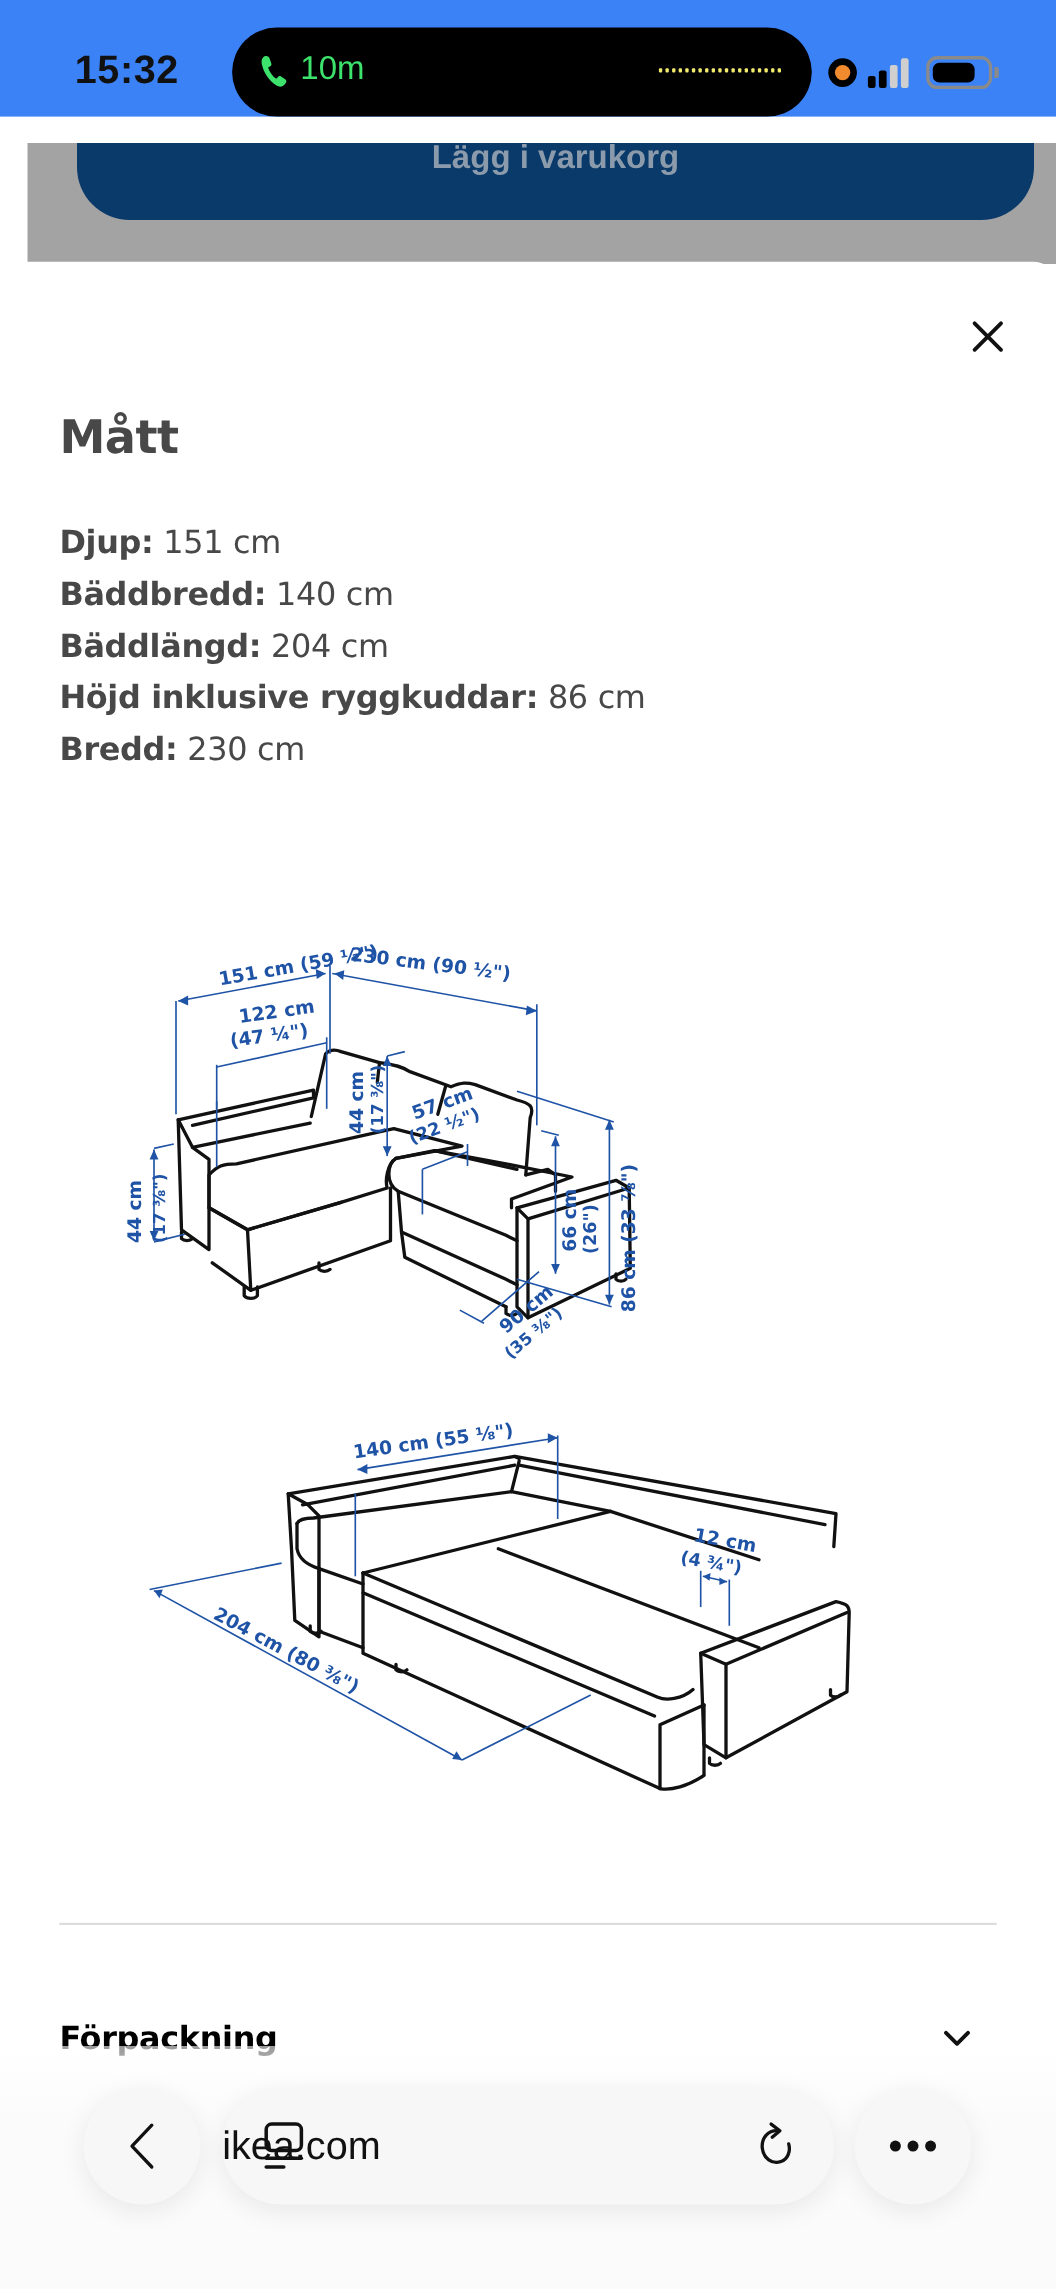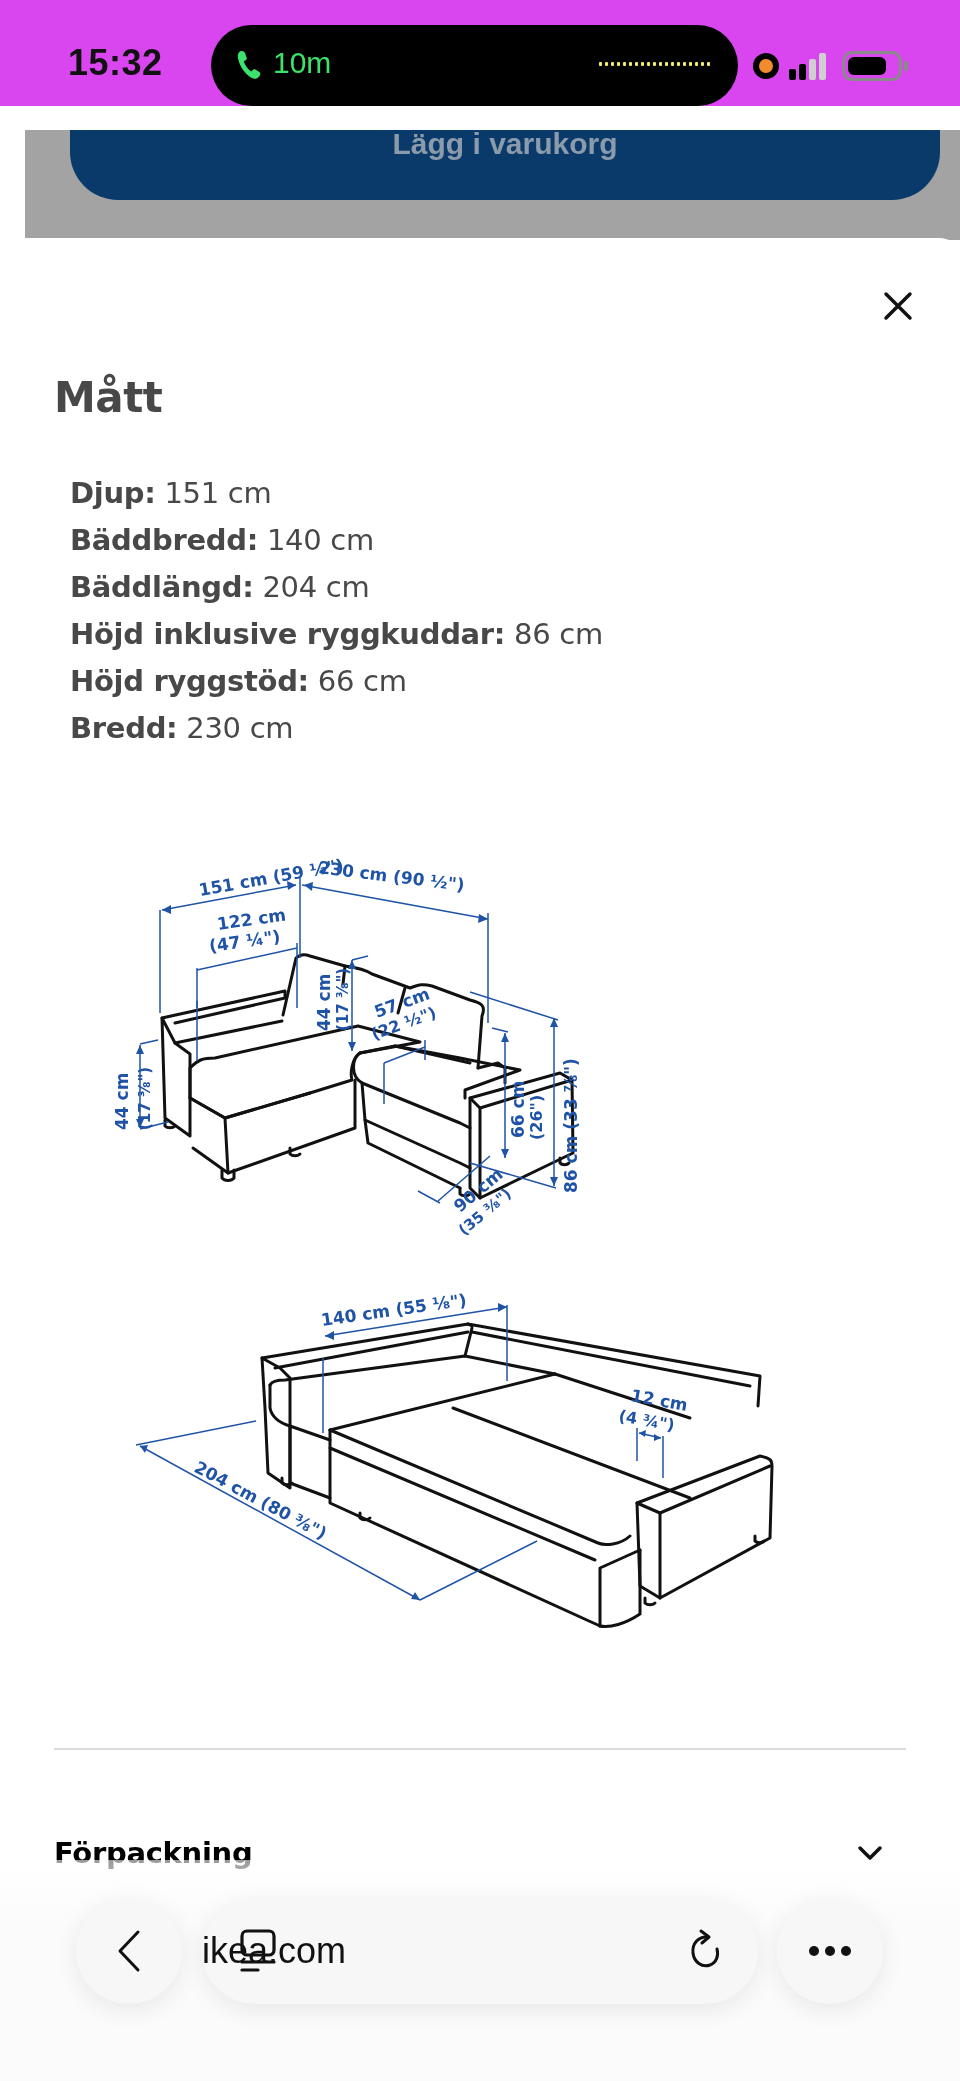--- a/index.html
+++ b/index.html
@@ -1,20 +1,20 @@
 <!DOCTYPE html>
 <html><head>
 <meta charset="utf-8">
 <style>
   * { box-sizing: border-box; margin: 0; padding: 0; }
   html, body { width: 960px; height: 2081px; overflow: hidden; background: #ffffff; }
   body { position: relative; font-family: "Liberation Sans", sans-serif; color: #111; }
 
   
-  .status-bar { position: absolute; left: 0; top: 0; width: 960px; height: 106px; background: #d946ef; z-index: 5; }
+  .status-bar { position: absolute; left: 0; top: 0; width: 960px; height: 106px; background: #3b82f6; z-index: 5; }
   .status-time { position: absolute; left: 68px; top: 42px; font-size: 36px; font-weight: 600; color: #111; letter-spacing: 0.5px; font-family: "Liberation Sans", sans-serif; }
   .dynamic-island { position: absolute; left: 211px; top: 25px; width: 527px; height: 81px; background: #000; border-radius: 42px; }
   .di-phone { position: absolute; left: 24px; top: 23px; width: 28px; height: 34px; }
   .di-text { position: absolute; left: 62px; top: 21px; color: #3ce26b; font-size: 30px; font-weight: 500; }
   .di-dots { position: absolute; right: 28px; top: 37px; display: flex; gap: 3px; }
   .di-dots span { width: 3px; height: 4px; background: #f3ec6c; border-radius: 1px; display: block; }
   .status-right { position: absolute; left: 753px; top: 48px; height: 36px; display: flex; align-items: center; gap: 10px; }
   .rec-dot { width: 26px; height: 26px; border-radius: 50%; background: #000; display: flex; align-items: center; justify-content: center; }
   .rec-dot::after { content: ""; width: 14px; height: 14px; border-radius: 50%; background: #f28a2e; }
   .signal { display: flex; align-items: flex-end; gap: 3px; height: 28px; }
@@ -27,21 +27,21 @@
   .backdrop { position: absolute; left: 0; top: 130px; width: 960px; height: 110px; background: #a3a3a3; margin-left: 25px; }
   .add-to-cart { position: absolute; left: 45px; top: 0; width: 870px; height: 70px; background: #0a3a6a; border-radius: 0 0 48px 48px; text-align: center; }
   .add-to-cart span { color: #8c9bab; font-size: 30px; font-weight: 700; position: relative; top: -3px; }
 
   
   .sheet { position: absolute; left: 0; top: 238px; width: 960px; height: 1843px; background: #ffffff; border-radius: 20px 20px 0 0; }
   .close-btn { position: absolute; left: 872px; top: 42px; width: 52px; height: 52px; display: flex; align-items: center; justify-content: center; cursor: pointer; }
   .sheet-title { position: absolute; left: 54px; top: 135px; font-size: 42px; font-weight: 700; color: #484848; font-family: "DejaVu Sans", sans-serif; letter-spacing: -0.5px; }
   .dims { position: absolute; left: 54px; top: 232px; list-style: none; }
   .dims li { font-size: 29px; line-height: 47px; color: #484848; font-family: "DejaVu Sans", sans-serif; letter-spacing: -0.3px; }
-  .dims li b { font-weight: 700; margin-left: 16px; }
+  .dims li b { font-weight: 700; }
 
   .diagram { position: absolute; left: 0; top: 580px; width: 960px; height: 1100px; }
   .diagram svg text { font-family: "DejaVu Sans", sans-serif; font-weight: 700; fill: #1f53a6; }
 
   .divider { position: absolute; left: 54px; top: 1510px; width: 852px; height: 2px; background: #dcdcdc; }
   .accordion { position: absolute; left: 54px; top: 1585px; width: 852px; height: 60px; display: flex; align-items: center; justify-content: space-between; cursor: pointer; }
   .accordion-label { font-size: 29px; font-weight: 700; color: #000000; font-family: "DejaVu Sans", sans-serif; letter-spacing: -0.3px; }
 
   
   .browser-fade { position: absolute; left: 0; top: 1860px; width: 960px; height: 221px; background: linear-gradient(to bottom, rgba(255,255,255,0.6), #fbfbfb 30%); }
@@ -107,21 +107,20 @@
     </svg>
   </div>
 
   <h1 class="sheet-title">Mått</h1>
 
   <ul class="dims">
     <li><b>Djup:</b> <span>151 cm</span></li>
     <li><b>Bäddbredd:</b> <span>140 cm</span></li>
     <li><b>Bäddlängd:</b> <span>204 cm</span></li>
     <li><b>Höjd inklusive ryggkuddar:</b> <span>86 cm</span></li>
-    <li><b>Höjd ryggstöd:</b> <span>66 cm</span></li>
     <li><b>Bredd:</b> <span>230 cm</span></li>
   </ul>
 
   <div class="diagram">
     <svg width="960" height="1100" viewBox="0 0 960 1100">
 
       <g fill="none" stroke="#111" stroke-width="3" stroke-linejoin="round" stroke-linecap="round">
 
         <path d="M162 200 L165 300 L190 318 L190 236 L175 225 Z"></path>
         <path d="M162 200 L285 173 L285 180 L175 205"></path>

